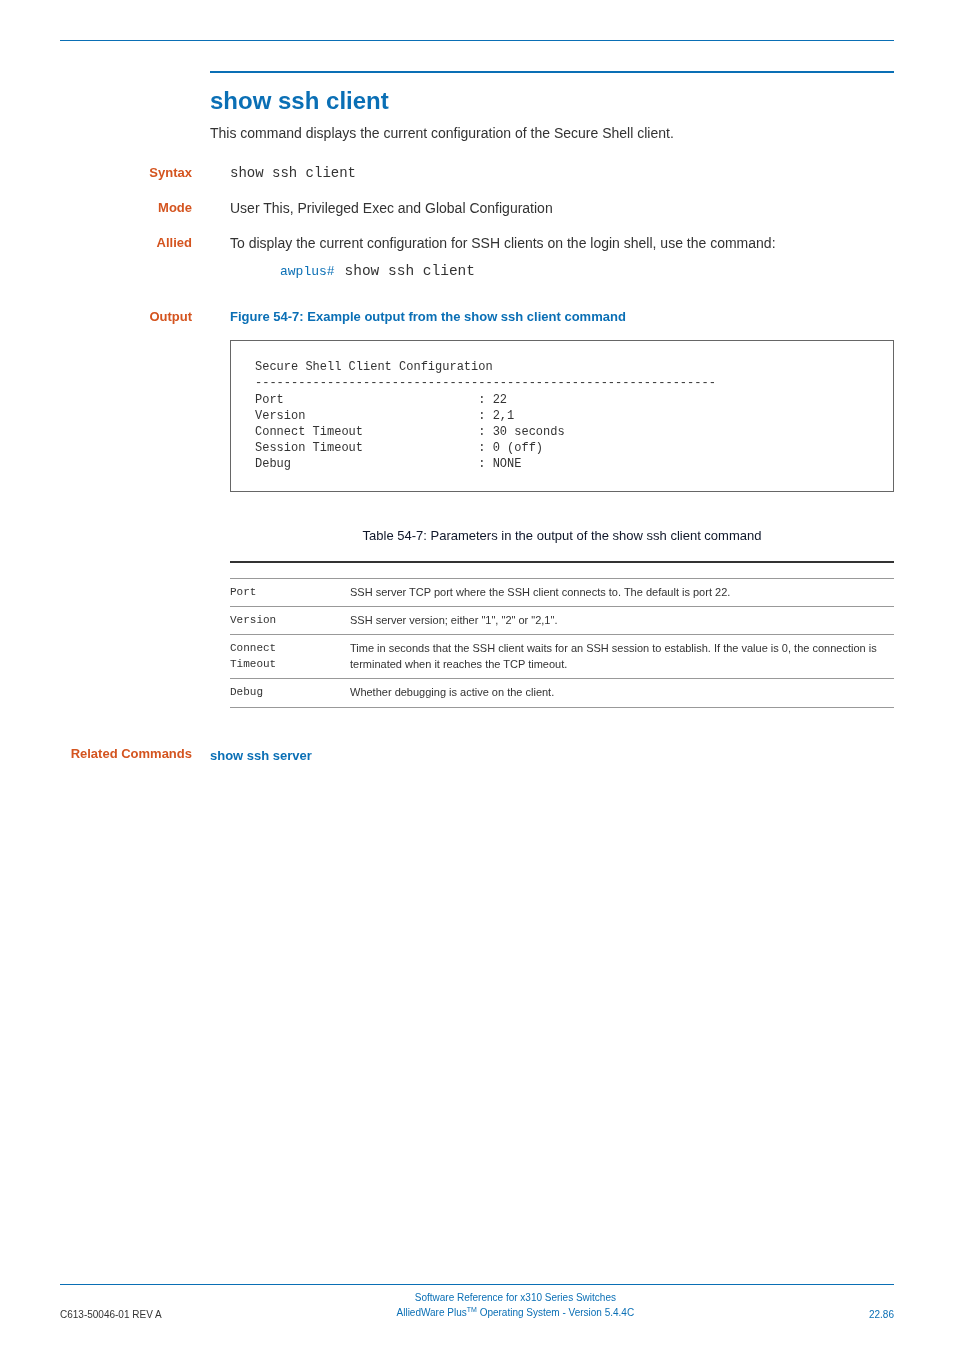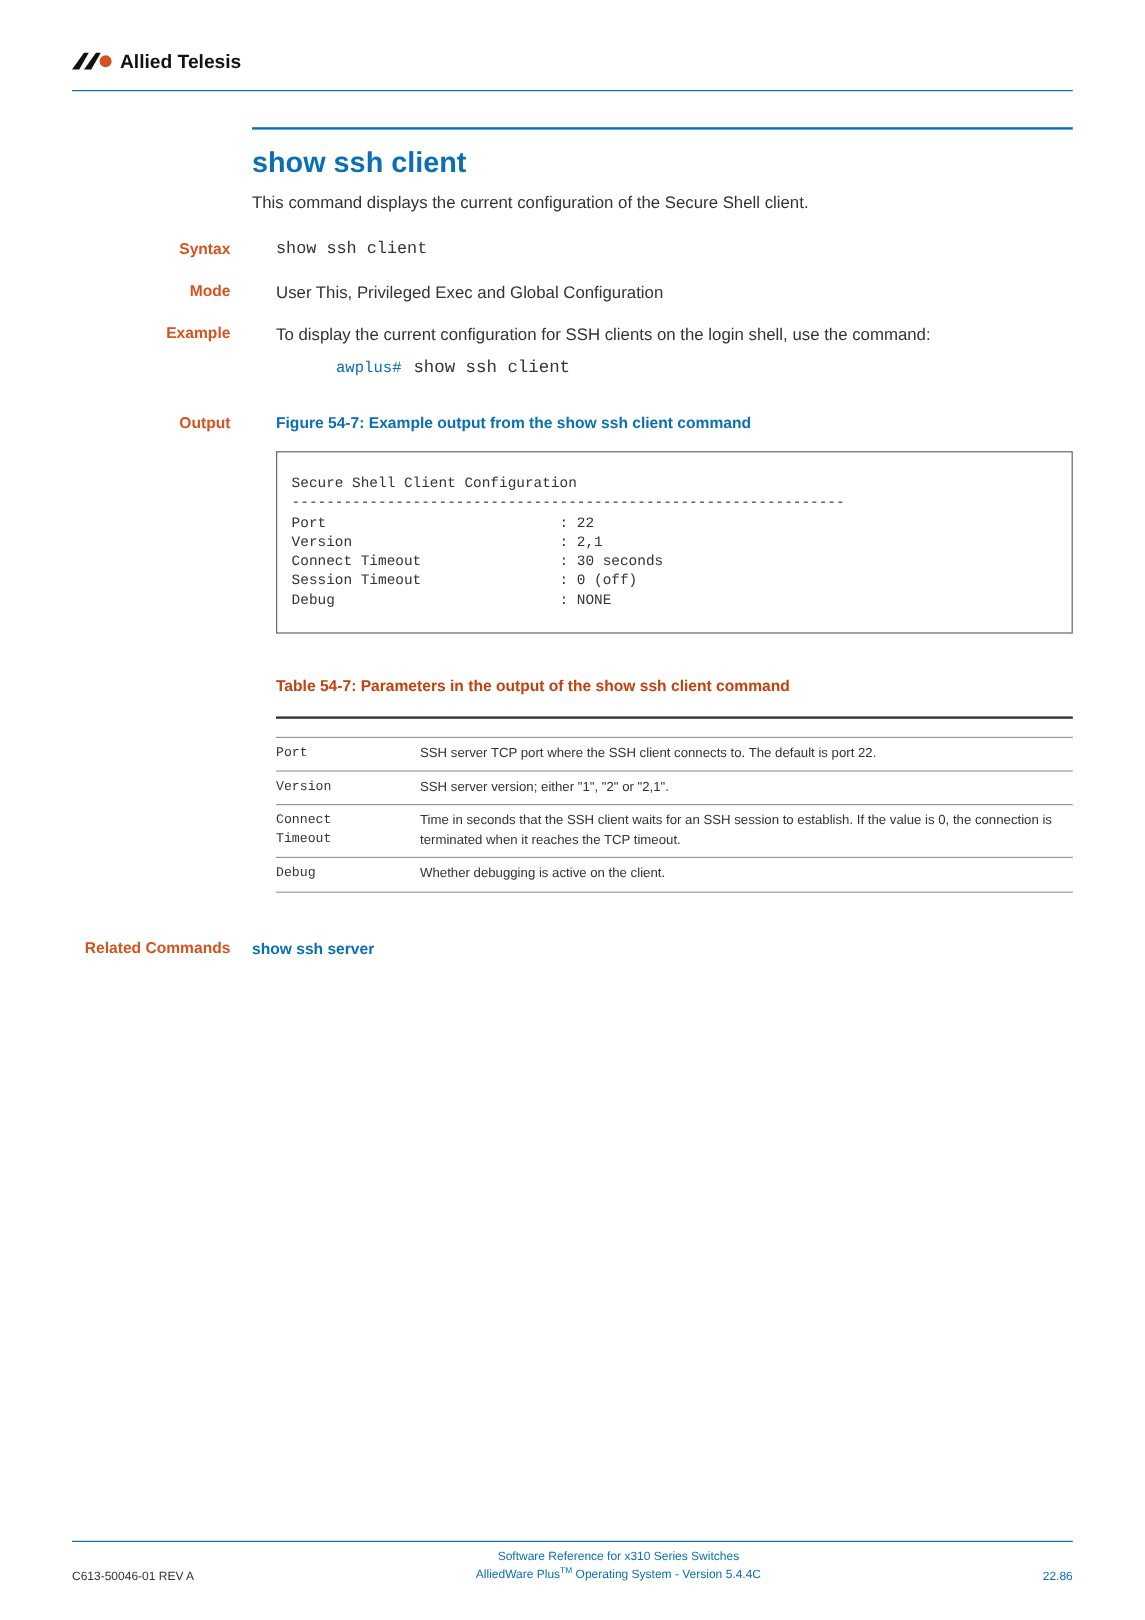--- a/index.html
+++ b/index.html
@@ -91,33 +91,34 @@
     margin-left: 6px;
   }
   .fig-caption {
     color: #0a6fb5;
     font-weight: 700;
     font-size: 13px;
     margin-bottom: 14px;
   }
   .output-box {
     border: 1px solid #666;
-    padding: 18px 16px 18px 12px;
+    padding: 18px 16px 18px 24px;
     font-family: "Courier New", Courier, monospace;
     font-size: 12px;
     white-space: pre;
     line-height: 1.35;
     color: #333;
     margin-bottom: 34px;
   }
   .tbl-caption {
-    color: #c2410c;
-    font-weight: 700;
+    color: #0f172a;
+    font-weight: 400;
     font-size: 13px;
     margin-bottom: 16px;
+    text-align: center;
   }
   .params-table {
     width: 100%;
     border-collapse: collapse;
     font-size: 11px;
   }
   .params-table thead tr {
     border-top: 2px solid #333;
     border-bottom: 1px solid #999;
     height: 16px;
@@ -178,28 +179,20 @@
   .footer-center .sup {
     font-size: 7px;
     vertical-align: super;
   }
 </style>
 </head>
 <body>
 
 <div class="page">
 
-  <div class="logo">
-    <svg width="170" height="22" viewBox="0 0 170 22">
-      <polygon points="0,18 10,4 14,4 6,18" fill="#111"></polygon>
-      <polygon points="10,18 20,4 24,4 16,18" fill="#111"></polygon>
-      <circle cx="28" cy="11" r="5" fill="#d4541f"></circle>
-      <text x="40" y="17" font-family="Arial" font-size="16" font-weight="600" fill="#111">Allied Telesis</text>
-    </svg>
-  </div>
   <hr class="header-rule">
 
   <div class="content-wrap">
     <div class="label-col"></div>
     <div class="body-col">
       <hr class="section-rule">
       <h1 class="cmd-title">show ssh client</h1>
       <p class="intro">This command displays the current configuration of the Secure Shell client.</p>
     </div>
   </div>
@@ -208,21 +201,21 @@
     <div class="label-col">Syntax</div>
     <div class="body-col mono">show ssh client</div>
   </div>
 
   <div class="row">
     <div class="label-col">Mode</div>
     <div class="body-col">User This, Privileged Exec and Global Configuration</div>
   </div>
 
   <div class="row">
-    <div class="label-col">Example</div>
+    <div class="label-col">Allied</div>
     <div class="body-col">
       <div>To display the current configuration for SSH clients on the login shell, use the command:</div>
       <div class="cmd-example">
         <span class="prompt">awplus#</span>
         <span class="cmd">show ssh client</span>
       </div>
     </div>
   </div>
 
   <div class="row" style="margin-top:24px;">

